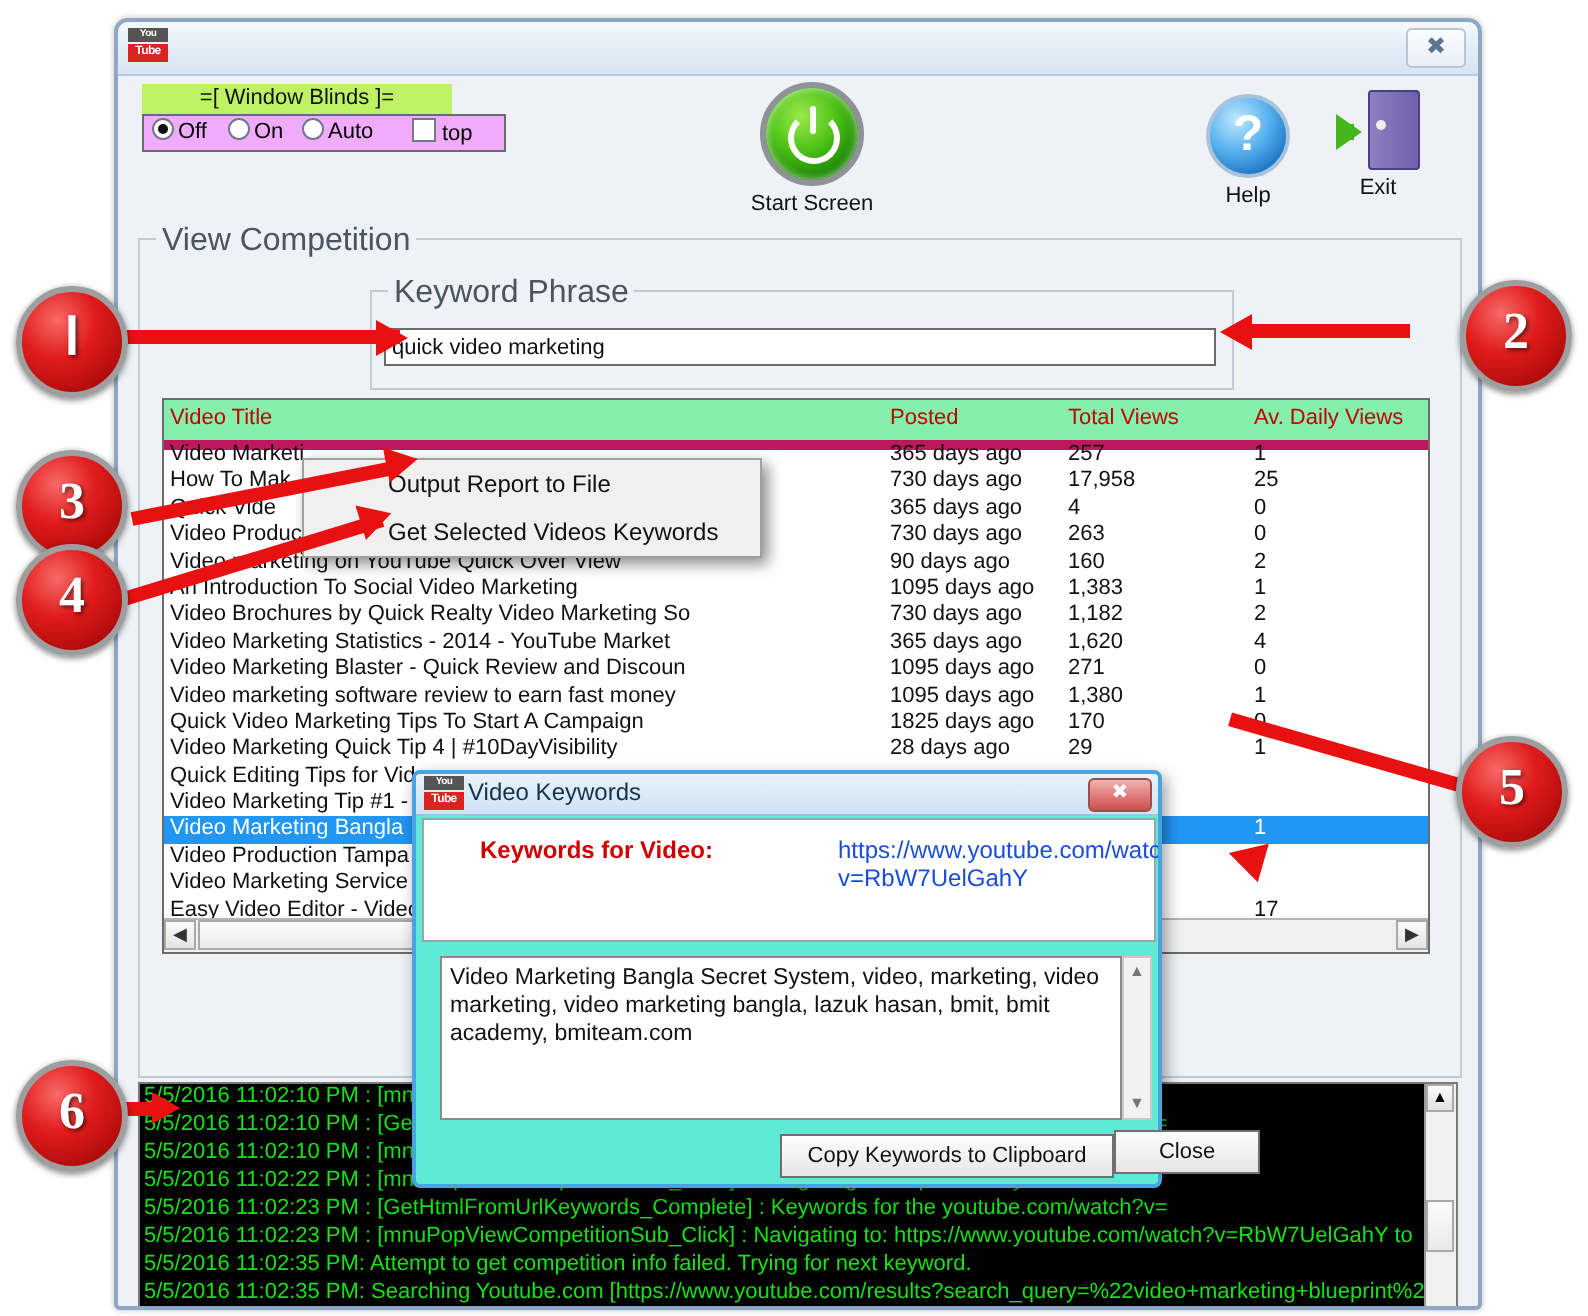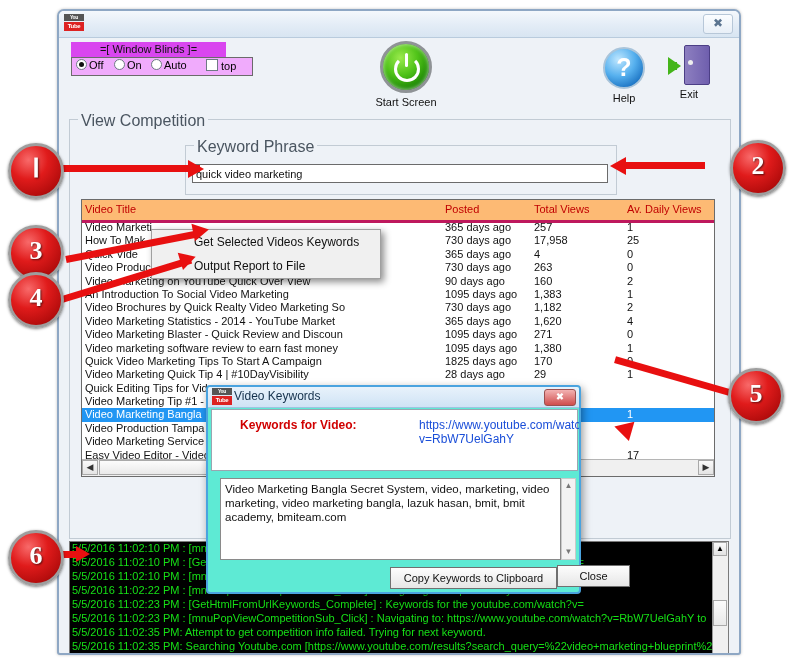--- a/index.html
+++ b/index.html
@@ -13,21 +13,21 @@
             border-bottom:1px solid #b9cbdd;position:relative;}
   .yt-logo{position:absolute;left:5px;top:3px;width:20px;height:18px;}
   .yt-logo .t{display:block;width:20px;height:7px;background:#555;color:#fff;font-size:5px;
       line-height:7px;text-align:center;font-weight:bold;letter-spacing:-.3px;}
   .yt-logo .b{display:block;width:20px;height:9px;background:#d22;color:#fff;font-size:6px;
       line-height:9px;text-align:center;font-weight:bold;letter-spacing:-.3px;margin-top:1px;}
   .closebox{position:absolute;right:6px;top:3px;width:28px;height:18px;border:1px solid #b7c7d8;
             border-radius:3px;background:linear-gradient(to bottom,#fbfdff,#e8eff7);
             color:#5b7490;font-size:12px;line-height:17px;text-align:center;cursor:default;}
 
-  .blinds-lbl{position:absolute;left:12px;top:31px;width:155px;height:15px;background:#d946ef;
+  .blinds-lbl{position:absolute;left:12px;top:31px;width:155px;height:15px;background:#bef264;
       color:#111;font-size:11px;line-height:15px;text-align:center;}
   .blinds-box{position:absolute;left:12px;top:46px;width:180px;height:17px;background:#f0abfc;
       border:1px solid #6b6b6b;font-size:11px;}
   .blinds-box .opt{position:absolute;top:1px;white-space:nowrap;}
   .radio{display:inline-block;width:9px;height:9px;border:1px solid #6f7a85;border-radius:50%;
       background:#fff;vertical-align:-1px;margin-right:2px;position:relative;}
   .radio.on:after{content:"";position:absolute;left:2px;top:2px;width:5px;height:5px;border-radius:50%;background:#111;}
   .cbox{display:inline-block;width:10px;height:10px;border:1px solid #6f7a85;background:#fff;vertical-align:-1px;margin-right:3px;}
 
   .tool{position:absolute;text-align:center;font-size:11px;color:#111;}
@@ -52,21 +52,21 @@
 
   .grp{position:absolute;border:1px solid #c2cbd4;}
   .grp>.lg{position:absolute;top:-8px;left:8px;background:#eef2f7;padding:0 3px;font-size:16px;color:#4a5560;}
 
   .kwinput{position:absolute;background:#fff;border:1px solid #6b6b6b;font-size:11px;color:#111;
       padding:2px 3px;box-sizing:border-box;}
   .btn{border:1px solid #707070;background:linear-gradient(to bottom,#fdfdfd,#e6e6e6);
       font-size:11px;color:#111;text-align:center;box-sizing:border-box;cursor:default;}
 
   .listbox{position:absolute;background:#fff;border:1px solid #6b6b6b;box-sizing:border-box;overflow:hidden;}
-  .lhead{position:relative;height:20px;border-bottom:3px solid #be185d;background:#fdba74;}
+  .lhead{position:relative;height:20px;border-bottom:5px solid #be185d;background:#86efac;}
   .lhead span{position:absolute;top:3px;color:#c00000;font-size:11px;}
   .row{position:relative;height:13.4px;font-size:11px;color:#111;white-space:nowrap;}
   .row.sel{background:#2196f3;color:#fff;}
   .c1{position:absolute;left:3px;}
   .c2{position:absolute;left:363px;}
   .c3{position:absolute;left:452px;}
   .c4{position:absolute;left:545px;}
 
   .hscroll{position:absolute;left:0;bottom:0;height:16px;width:100%;background:#f0f0f0;border-top:1px solid #b5b5b5;}
   .hscroll .ar{position:absolute;top:0;width:16px;height:15px;background:linear-gradient(to bottom,#fafafa,#e4e4e4);
@@ -285,22 +285,22 @@
       </div>
 
     <div class="hscroll">
       <div class="ar" style="left:0;">◀</div>
       <div class="thumb"></div>
       <div class="ar" style="right:0;">▶</div>
     </div>
   </div>
 
   <div class="ctxmenu" style="left:92px;top:218px;width:230px;">
+    <div class="mi">Output Report to File</div>
     <div class="mi">Get Selected Videos Keywords</div>
-    <div class="mi">Output Report to File</div>
   </div>
 
   <div class="log" style="left:10px;top:530px;width:660px;height:128px;">
     <div id="loglines" style="position:absolute;left:0;top:0;right:16px;">
         <div class="logline">5/5/2016 11:02:10 PM : [mnuPopViewCompetitionSub_Click] : Navigating to: https://www.youtub</div>
         <div class="logline">5/5/2016 11:02:10 PM : [GetHtmlFromUrlKeywords_Complete] : Keywords for the youtube.com/watch?v=</div>
         <div class="logline">5/5/2016 11:02:10 PM : [mnuPopViewCompetitionSub_Click] : Navigating to: sHW8cL0k to</div>
         <div class="logline">5/5/2016 11:02:22 PM : [mnuPopViewCompetitionSub_Click] : Navigating to: https://www.youtub</div>
         <div class="logline">5/5/2016 11:02:23 PM : [GetHtmlFromUrlKeywords_Complete] : Keywords for the youtube.com/watch?v=</div>
         <div class="logline">5/5/2016 11:02:23 PM : [mnuPopViewCompetitionSub_Click] : Navigating to: https://www.youtube.com/watch?v=RbW7UelGahY to</div>

